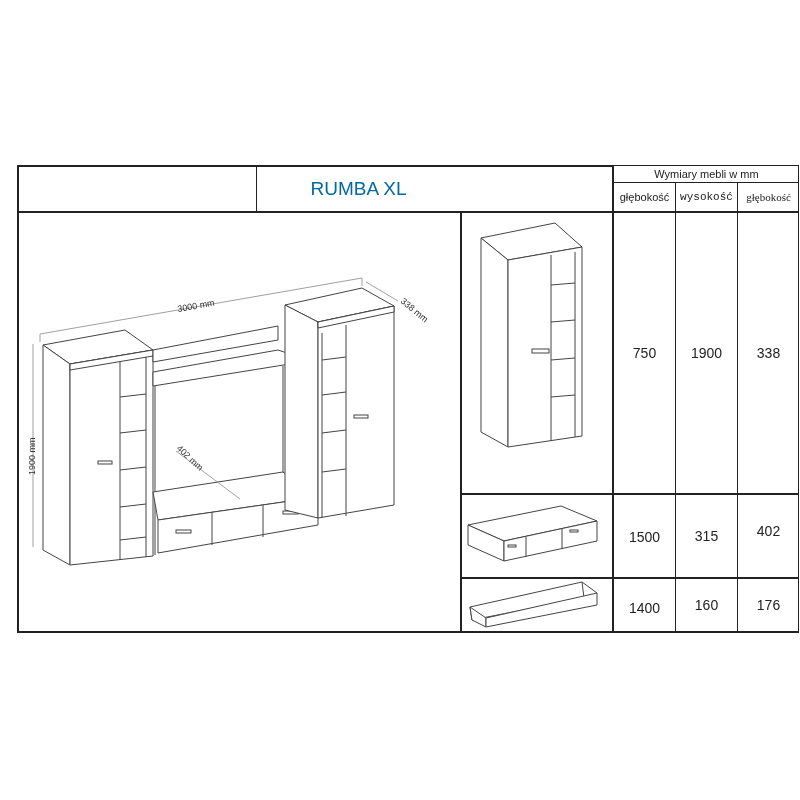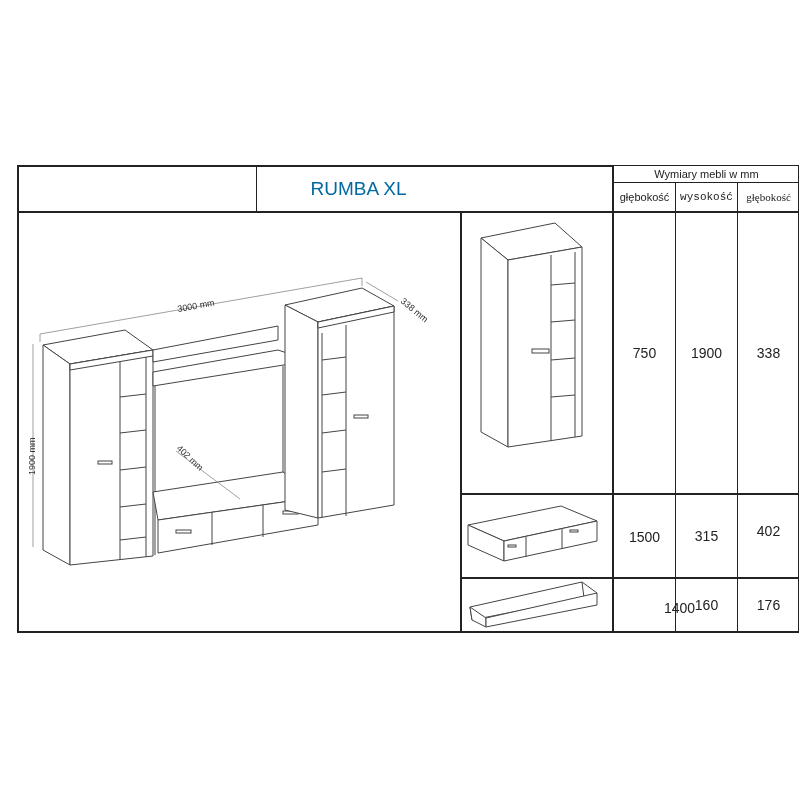--- a/index.html
+++ b/index.html
@@ -42,21 +42,21 @@
 <div class="cell-text hdr-small" style="left:738px;top:183px;width:61px;height:28px;font-family:Liberation Serif, serif;">głębokość</div>
 
 <div class="cell-text" style="left:614px;top:213px;width:61px;height:280px;">750</div>
 <div class="cell-text" style="left:676px;top:213px;width:61px;height:280px;">1900</div>
 <div class="cell-text" style="left:738px;top:213px;width:61px;height:280px;">338</div>
 
 <div class="cell-text" style="left:614px;top:495px;width:61px;height:83px;">1500</div>
 <div class="cell-text" style="left:676px;top:495px;width:61px;height:82px;">315</div>
 <div class="cell-text" style="left:738px;top:495px;width:61px;height:72px;">402</div>
 
-<div class="cell-text" style="left:614px;top:579px;width:61px;height:57px;margin-left:35px;">1400</div>
+<div class="cell-text" style="left:614px;top:579px;width:61px;height:57px;">1400</div>
 <div class="cell-text" style="left:676px;top:579px;width:61px;height:52px;">160</div>
 <div class="cell-text" style="left:738px;top:579px;width:61px;height:52px;">176</div>
 
 <svg style="left:0;top:0;" width="800" height="800">
 
   <line class="d" x1="40" y1="334" x2="362" y2="278"></line>
   <line class="d" x1="40" y1="334" x2="40" y2="342"></line>
   <line class="d" x1="362" y1="278" x2="362" y2="286"></line>
   <text x="178" y="312" transform="rotate(-10 178 312)">3000 mm</text>
 

